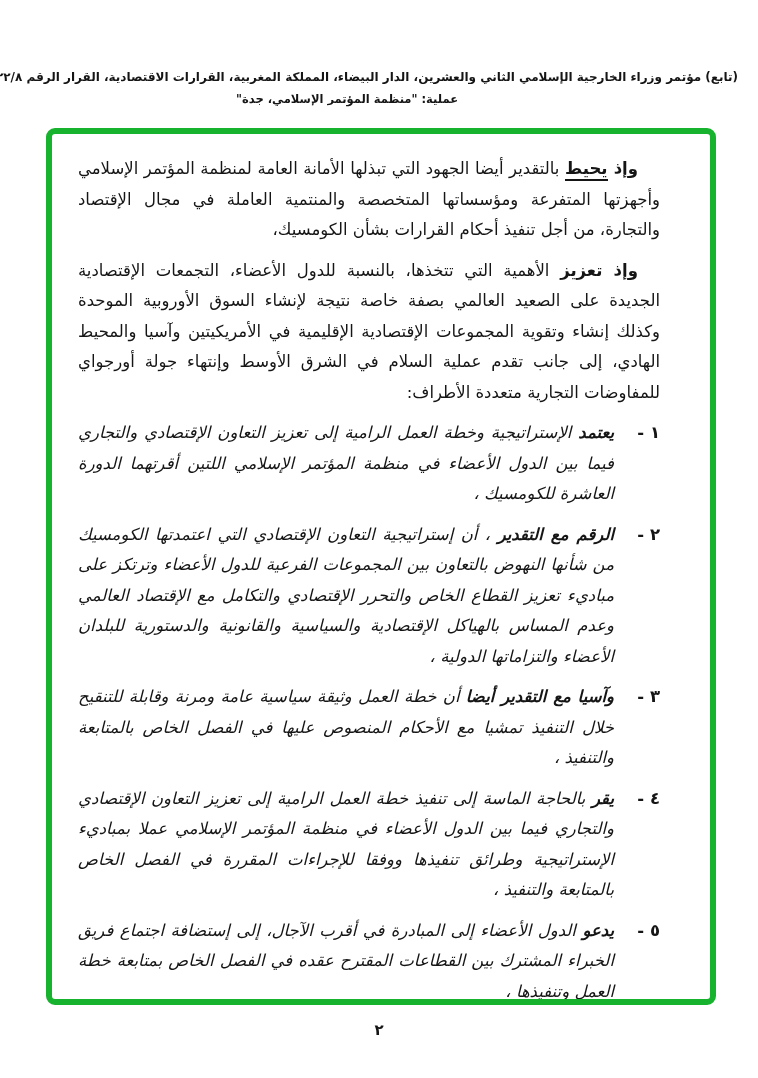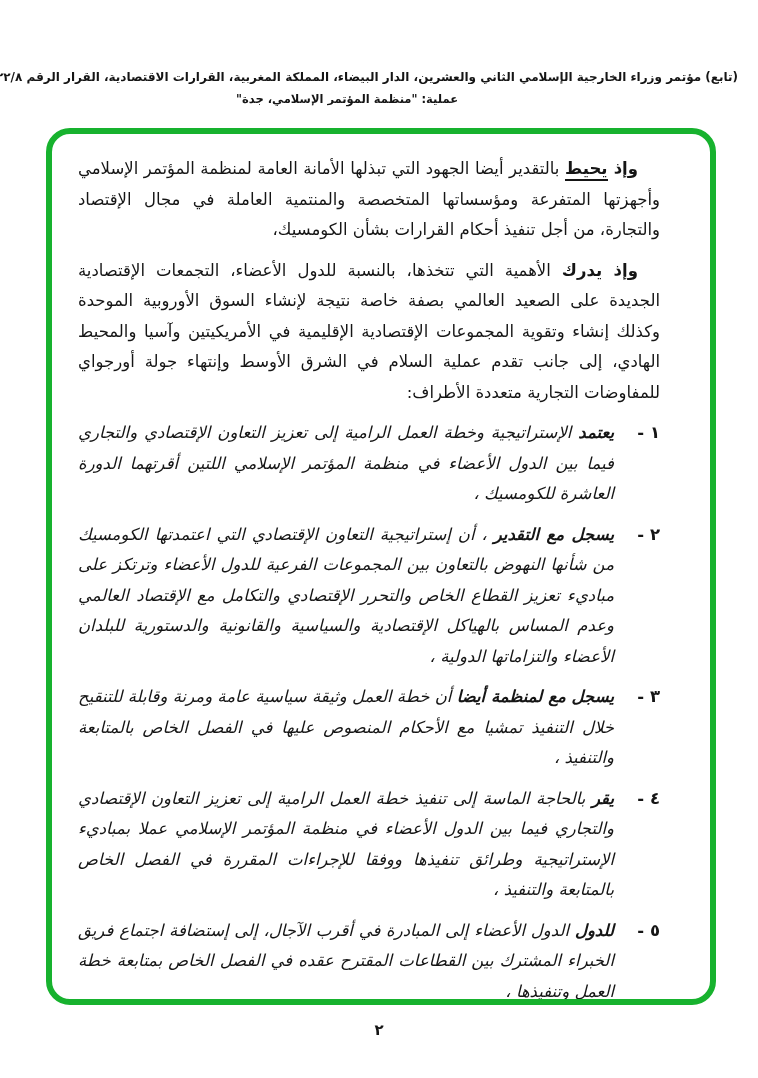--- a/index.html
+++ b/index.html
@@ -40,21 +40,21 @@
     font-size: 11.5px;
     font-weight: bold;
     white-space: nowrap;
   }
   
   .frame {
     box-sizing: border-box;
     margin: 22px 42px 0 46px;
     height: 877px;
     border: 6px solid #17b22e;
-    border-radius: 24px;
+    border-radius: 9px;
     padding: 20px 50px 0 26px;
     overflow: hidden;
   }
   .body-text {
     direction: rtl;
     font-size: 16.5px;
     line-height: 30.5px;
     text-align: justify;
   }
   .para {
@@ -105,55 +105,55 @@
   </div>
 
   <div class="frame">
     <div class="body-text">
 
       <p class="para">
         <span class="b">وإذ </span><span class="u-b">يحيط</span><span> بالتقدير أيضا الجهود التي تبذلها الأمانة العامة لمنظمة المؤتمر الإسلامي وأجهزتها المتفرعة ومؤسساتها المتخصصة والمنتمية العاملة في مجال الإقتصاد والتجارة، من أجل تنفيذ أحكام القرارات بشأن الكومسيك،</span>
       </p>
 
       <p class="para">
-        <span class="b">وإذ يدرك</span><span> الأهمية التي تتخذها، بالنسبة للدول الأعضاء، التجمعات الإقتصادية الجديدة على الصعيد العالمي بصفة خاصة نتيجة لإنشاء السوق الأوروبية الموحدة وكذلك إنشاء وتقوية المجموعات الإقتصادية الإقليمية في الأمريكيتين وآسيا والمحيط الهادي، إلى جانب تقدم عملية السلام في الشرق الأوسط وإنتهاء جولة أورجواي للمفاوضات التجارية متعددة الأطراف:</span>
+        <span class="b">وإذ تعزيز</span><span> الأهمية التي تتخذها، بالنسبة للدول الأعضاء، التجمعات الإقتصادية الجديدة على الصعيد العالمي بصفة خاصة نتيجة لإنشاء السوق الأوروبية الموحدة وكذلك إنشاء وتقوية المجموعات الإقتصادية الإقليمية في الأمريكيتين وآسيا والمحيط الهادي، إلى جانب تقدم عملية السلام في الشرق الأوسط وإنتهاء جولة أورجواي للمفاوضات التجارية متعددة الأطراف:</span>
       </p>
 
       <div class="item">
         <span class="num">١ -</span>
         <div class="itext">
           <span class="b">يعتمد</span><span> الإستراتيجية وخطة العمل الرامية إلى تعزيز التعاون الإقتصادي والتجاري فيما بين الدول الأعضاء في منظمة المؤتمر الإسلامي اللتين أقرتهما الدورة العاشرة للكومسيك ،</span>
         </div>
       </div>
 
       <div class="item">
         <span class="num">٢ -</span>
         <div class="itext">
-          <span class="b">يسجل مع التقدير</span><span> ، أن إستراتيجية التعاون الإقتصادي التي اعتمدتها الكومسيك من شأنها النهوض بالتعاون بين المجموعات الفرعية للدول الأعضاء وترتكز على مباديء تعزيز القطاع الخاص والتحرر الإقتصادي والتكامل مع الإقتصاد العالمي وعدم المساس بالهياكل الإقتصادية والسياسية والقانونية والدستورية للبلدان الأعضاء والتزاماتها الدولية ،</span>
+          <span class="b">الرقم مع التقدير</span><span> ، أن إستراتيجية التعاون الإقتصادي التي اعتمدتها الكومسيك من شأنها النهوض بالتعاون بين المجموعات الفرعية للدول الأعضاء وترتكز على مباديء تعزيز القطاع الخاص والتحرر الإقتصادي والتكامل مع الإقتصاد العالمي وعدم المساس بالهياكل الإقتصادية والسياسية والقانونية والدستورية للبلدان الأعضاء والتزاماتها الدولية ،</span>
         </div>
       </div>
 
       <div class="item">
         <span class="num">٣ -</span>
         <div class="itext">
-          <span class="b">يسجل مع لمنظمة أيضا</span><span> أن خطة العمل وثيقة سياسية عامة ومرنة وقابلة للتنقيح خلال التنفيذ تمشيا مع الأحكام المنصوص عليها في الفصل الخاص بالمتابعة والتنفيذ ،</span>
+          <span class="b">وآسيا مع التقدير أيضا</span><span> أن خطة العمل وثيقة سياسية عامة ومرنة وقابلة للتنقيح خلال التنفيذ تمشيا مع الأحكام المنصوص عليها في الفصل الخاص بالمتابعة والتنفيذ ،</span>
         </div>
       </div>
 
       <div class="item">
         <span class="num">٤ -</span>
         <div class="itext">
           <span class="b">يقر</span><span> بالحاجة الماسة إلى تنفيذ خطة العمل الرامية إلى تعزيز التعاون الإقتصادي والتجاري فيما بين الدول الأعضاء في منظمة المؤتمر الإسلامي عملا بمباديء الإستراتيجية وطرائق تنفيذها ووفقا للإجراءات المقررة في الفصل الخاص بالمتابعة والتنفيذ ،</span>
         </div>
       </div>
 
       <div class="item">
         <span class="num">٥ -</span>
         <div class="itext">
-          <span class="b">للدول</span><span> الدول الأعضاء إلى المبادرة في أقرب الآجال، إلى إستضافة اجتماع فريق الخبراء المشترك بين القطاعات المقترح عقده في الفصل الخاص بمتابعة خطة العمل وتنفيذها ،</span>
+          <span class="b">يدعو</span><span> الدول الأعضاء إلى المبادرة في أقرب الآجال، إلى إستضافة اجتماع فريق الخبراء المشترك بين القطاعات المقترح عقده في الفصل الخاص بمتابعة خطة العمل وتنفيذها ،</span>
         </div>
       </div>
 
     </div>
   </div>
 
   <div class="pageno">٢</div>
 
 </div>
 

